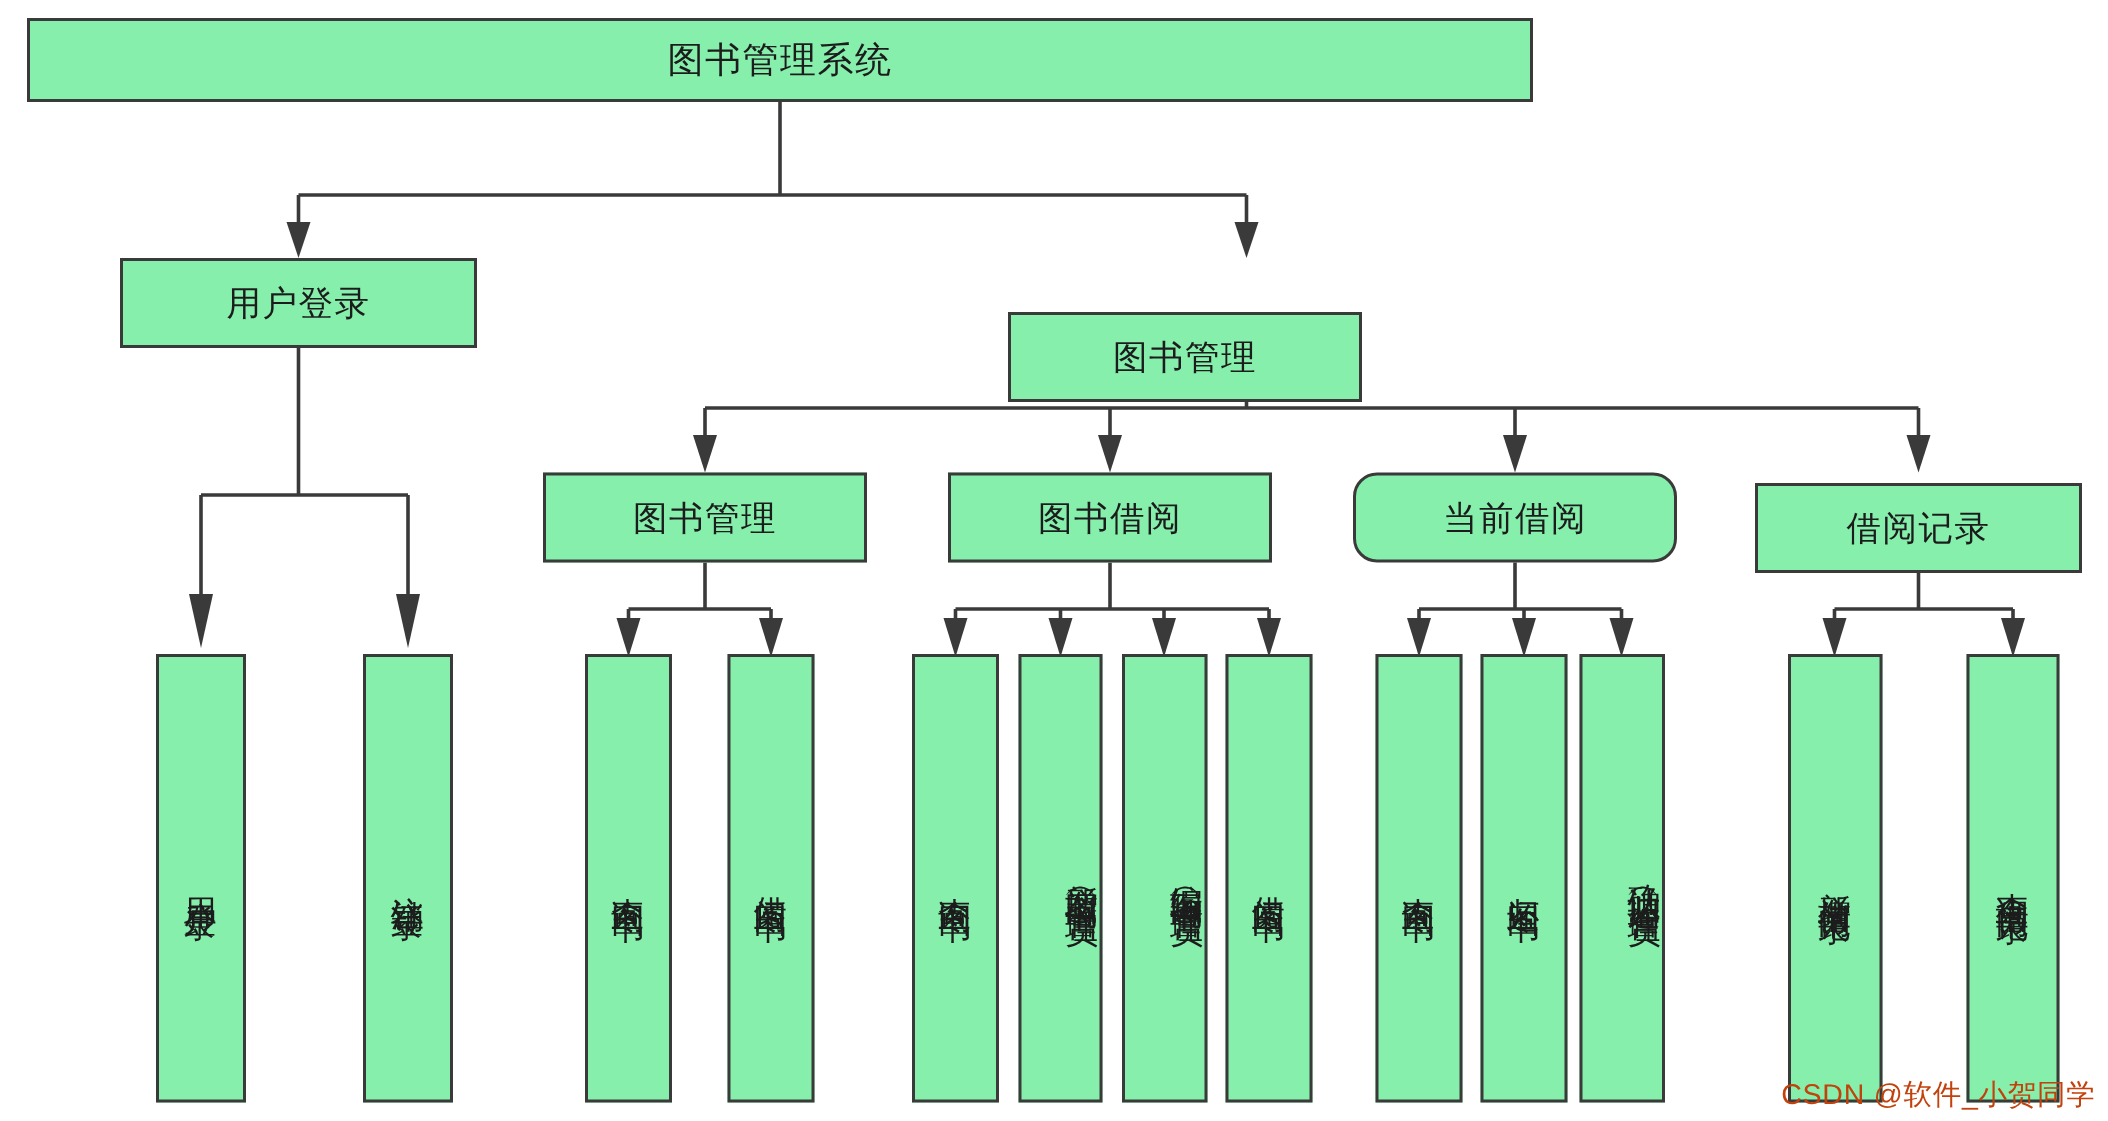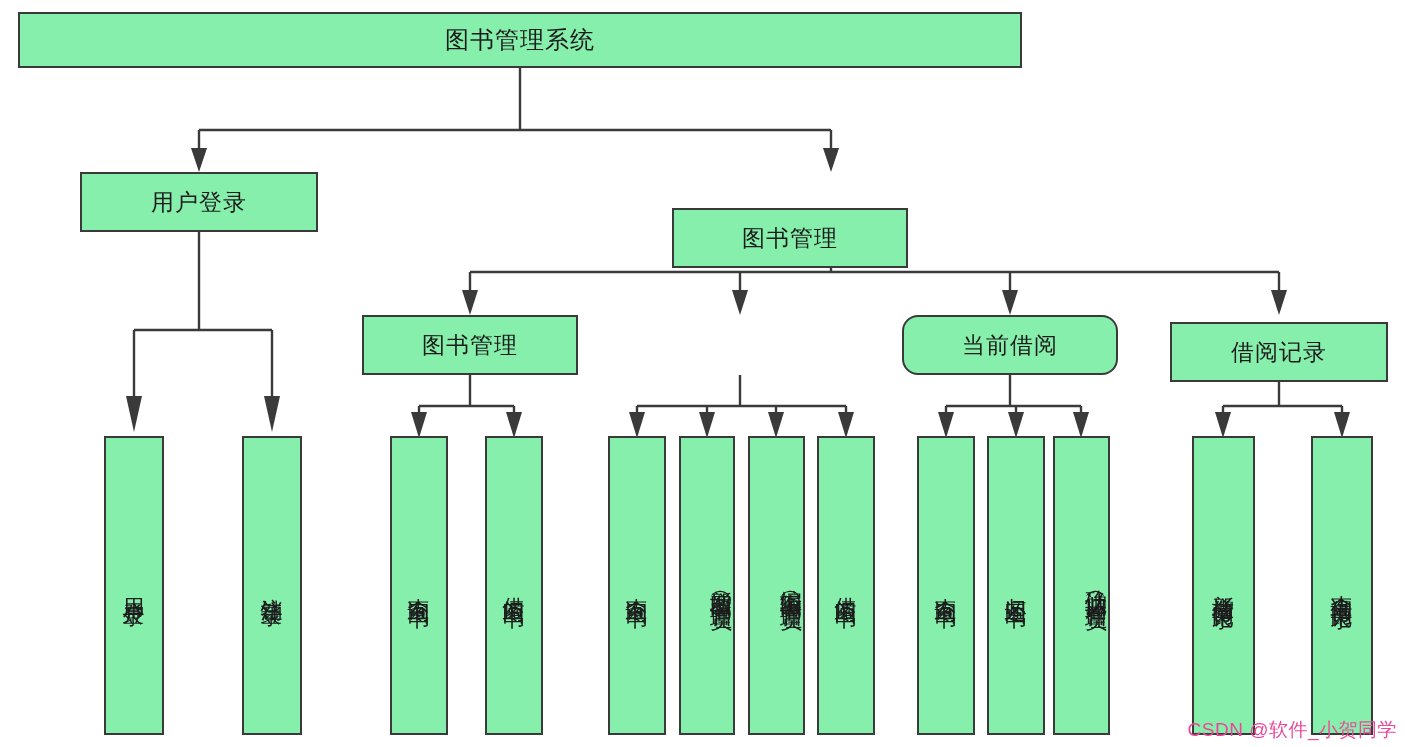--- a/index.html
+++ b/index.html
@@ -78,21 +78,21 @@
   
   #node-root {
     font-size: 24px;
   }
   
   #watermark {
     position: absolute;
     right: 8px;
     bottom: 4px;
     font-size: 19px;
-    color: #ec4899;
+    color: #c2410c;
     letter-spacing: 0.5px;
     white-space: nowrap;
     user-select: none;
   }
 </style>
 </head>
 <body>
 
 <div id="diagram-canvas">
 
@@ -181,20 +181,23 @@
   </div>
 
   <div class="node horizontal" style="left:672px; top:172px; width:236px; height:60px;margin-top:36px;">
     <span class="label">图书管理</span>
   </div>
 
   <div class="node horizontal" style="left:362px; top:315px; width:216px; height:60px;">
     <span class="label">图书管理</span>
   </div>
 
+  <div class="node horizontal" style="left:632px; top:315px; width:216px; height:60px;">
+    <span class="label">图书借阅</span>
+  </div>
 
   <div class="node horizontal" style="left:902px; top:315px; width:216px; height:60px;border-radius:16px;">
     <span class="label">当前借阅</span>
   </div>
 
   <div class="node horizontal" style="left:1170px; top:322px; width:218px; height:60px;">
     <span class="label">借阅记录</span>
   </div>
 
   <div class="node vertical" style="left:104px; top:436px; width:60px; height:299px; align-items:center;">

